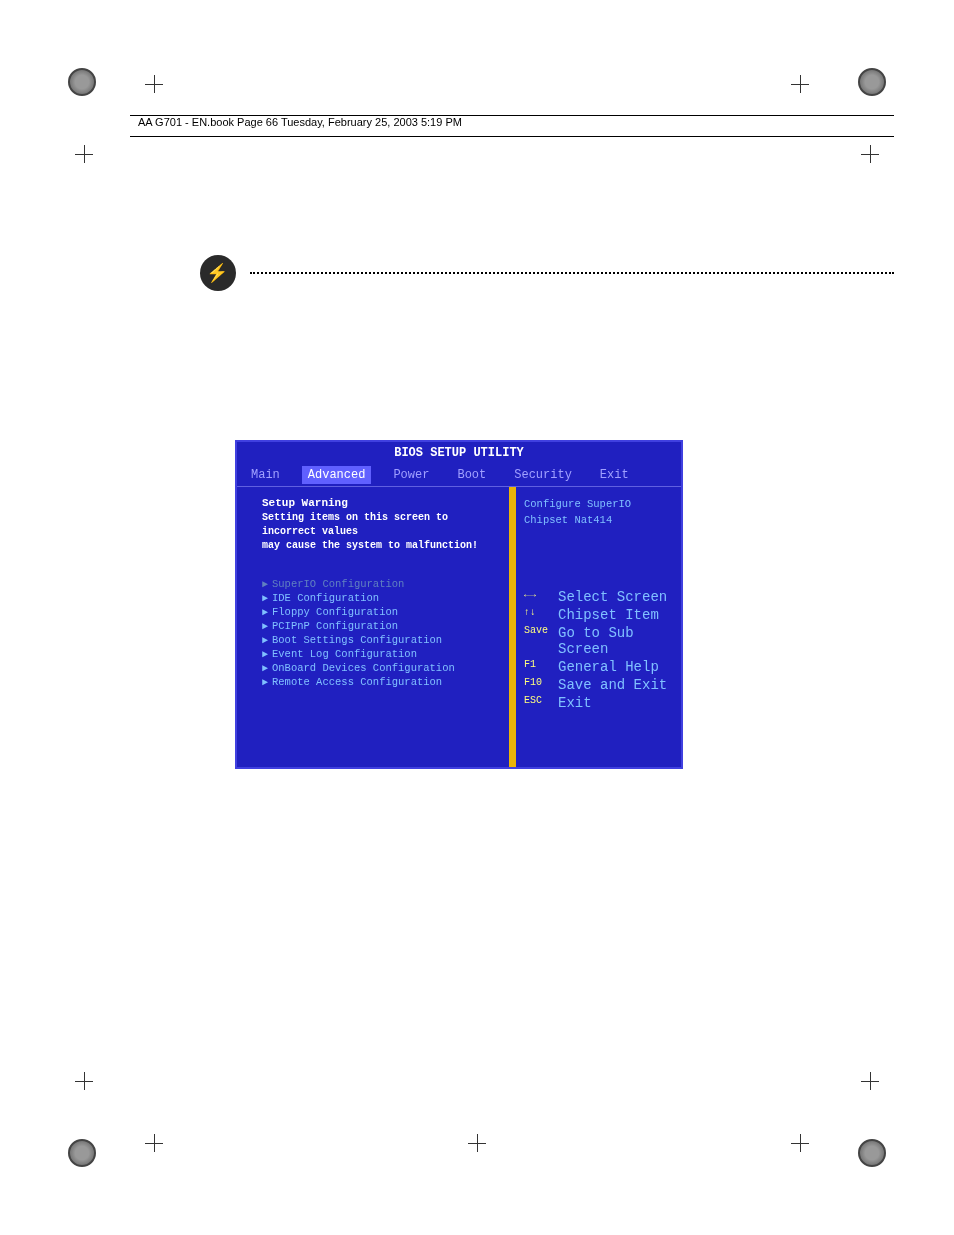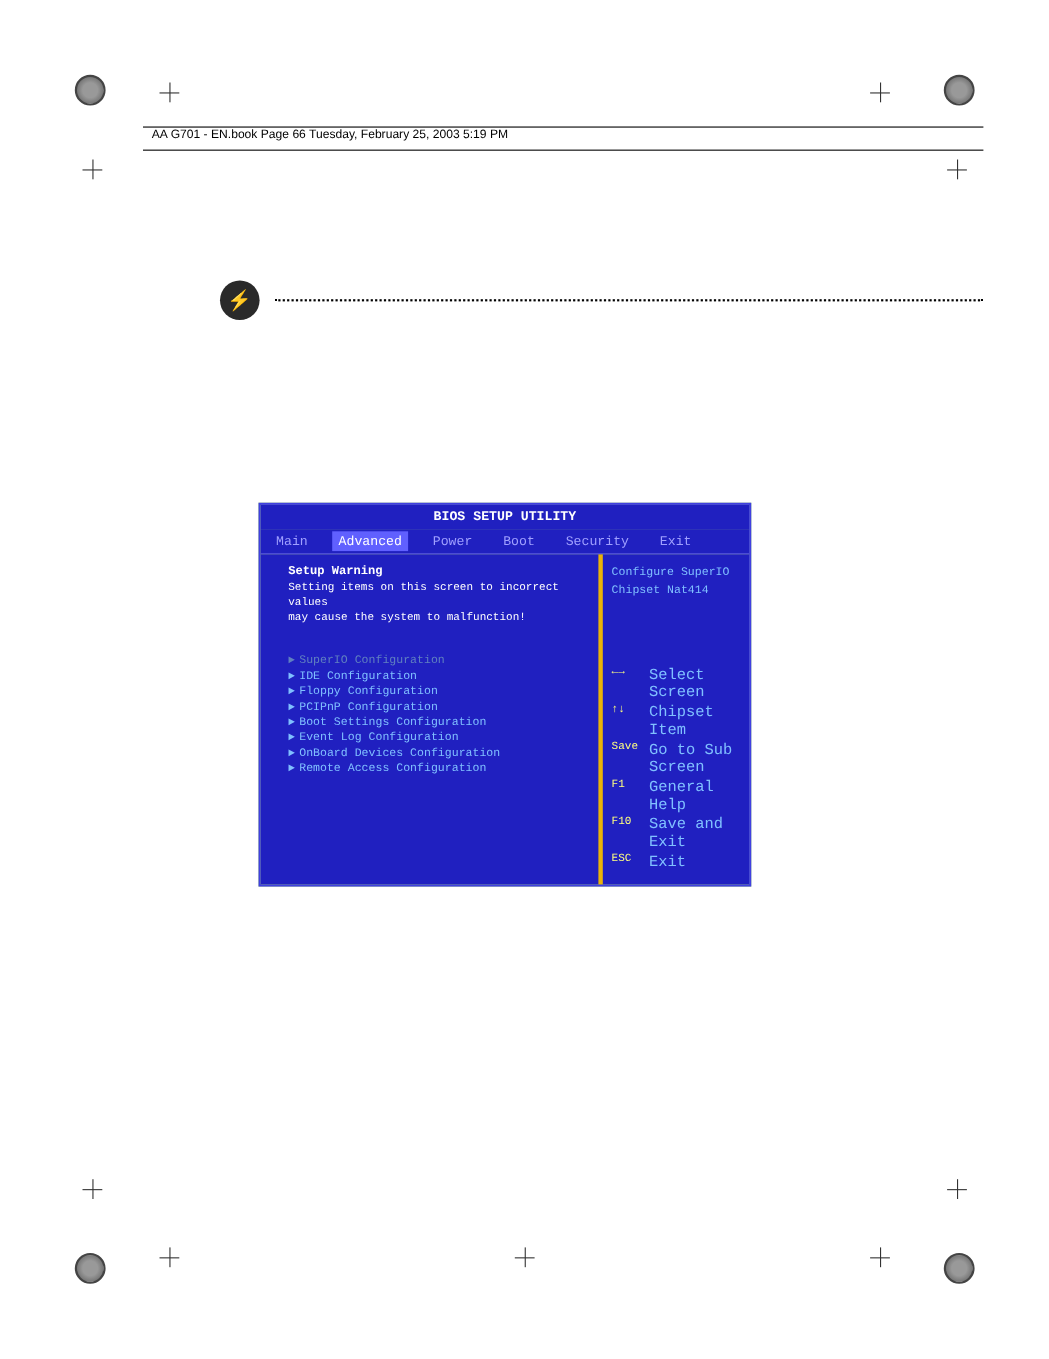--- a/index.html
+++ b/index.html
@@ -61,24 +61,24 @@
 
     .dotted-line {
       flex: 1;
       border-top: 2px dotted #000;
       margin-left: 6px;
     }
 
     
     .bios-container {
       position: absolute;
-      top: 457px;
+      top: 440px;
       left: 235px;
       width: 448px;
-      background: #bef264;
+      background: #eab308;
       border: 2px solid #4040e0;
     }
 
     .bios-title-bar {
       background: #2020c0;
       color: #ffffff;
       text-align: center;
       padding: 4px 0;
       font-size: 12px;
       font-weight: bold;
@@ -111,39 +111,40 @@
       background: #2020c0;
       min-height: 280px;
     }
 
     .bios-left {
       flex: 1;
       padding: 10px 25px;
     }
 
     .bios-right {
-      width: 137px;
+      width: 172px;
       padding: 10px 8px;
-      border-left: 4px solid #eab308;
+      border-left: 7px solid #eab308;
     }
 
     .setup-warning-title {
       color: #ffffff;
       font-size: 11px;
       font-weight: bold;
       font-family: 'Courier New', monospace;
       margin-bottom: 2px;
     }
 
     .setup-warning-text {
       color: #ffffff;
       font-size: 10px;
       font-family: 'Courier New', monospace;
       line-height: 1.4;
       margin-bottom: 24px;
+      font-weight: bold;
     }
 
     .bios-menu-list {
       list-style: none;
       margin-top: 6px;
     }
 
     .bios-menu-list li {
       font-size: 10.5px;
       font-family: 'Courier New', monospace;

